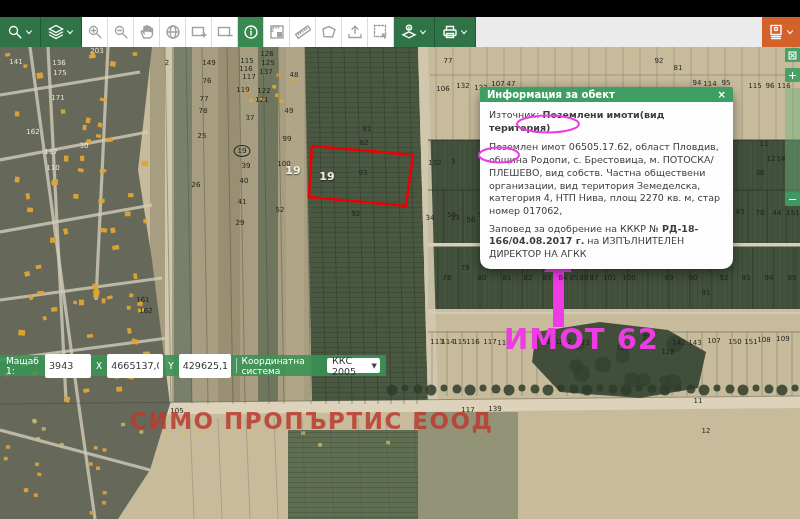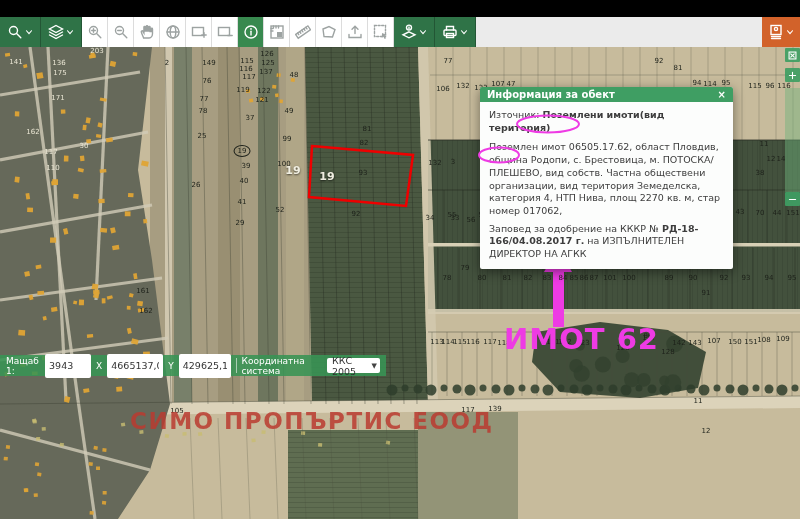--- a/index.html
+++ b/index.html
@@ -26,21 +26,21 @@
   .pn.circ{border:1px solid #1d211a;border-radius:50%;padding:1px 3px;}
   .village-label{position:absolute;left:5px;top:186px;z-index:5;font-size:30px;font-weight:bold;color:#fff;
      text-shadow:0 1px 3px rgba(0,0,0,.75),0 0 8px rgba(0,0,0,.4);white-space:nowrap;}
   .imot-label{position:absolute;left:504px;top:322px;z-index:5;font-size:29px;font-weight:bold;color:#ee3be4;
      letter-spacing:1px;white-space:nowrap;}
   .watermark{position:absolute;left:130px;top:408px;z-index:5;font-size:23px;font-weight:bold;
      color:rgba(186,59,48,.85);letter-spacing:1.5px;white-space:nowrap;}
   .hl62{position:absolute;left:558px;top:217px;transform:translate(-50%,-50%);z-index:5;
      font-size:13px;font-weight:bold;color:#0d0d0d;}
   
-  .popup{position:absolute;left:480px;top:87px;width:253px;z-index:8;background:#fcfdfc;border-radius:2px;
+  .popup{position:absolute;left:480px;top:87px;width:253px;z-index:8;background:#fcfdfc;border-radius:10px;
      box-shadow:0 3px 12px rgba(0,0,0,.45);font-size:9.5px;color:#3d3d3d;}
   .popup-h{background:#3f9e63;color:#fff;font-weight:bold;font-size:10px;height:15px;padding:1px 7px;
      display:flex;justify-content:space-between;align-items:center;border-radius:2px 2px 0 0;}
   .popup-x{cursor:pointer;font-size:10px;line-height:10px;}
   .popup-b{padding:7px 9px 8px;line-height:1.34;}
   .popup-b .src{margin-bottom:7px;}
   .popup-b .para{margin-bottom:5px;}
   .annot{position:absolute;left:0;top:0;z-index:9;pointer-events:none;}
   
   .zctl{position:absolute;left:785px;top:48px;width:15px;z-index:6;}
@@ -572,21 +572,21 @@
       <span class="pn" style="left: 284px; top: 164px;">100</span>
       <span class="pn" style="left: 247px; top: 61px;">115</span>
       <span class="pn" style="left: 246px; top: 69px;">116</span>
       <span class="pn" style="left: 249px; top: 77px;">117</span>
       <span class="pn" style="left: 243px; top: 90px;">119</span>
       <span class="pn" style="left: 267px; top: 54px;">126</span>
       <span class="pn" style="left: 268px; top: 63px;">125</span>
       <span class="pn" style="left: 266px; top: 72px;">137</span>
       <span class="pn" style="left: 264px; top: 91px;">122</span>
       <span class="pn" style="left: 262px; top: 100px;">121</span>
-      <span class="pn" style="left: 143px; top: 291px;">161</span>
+      <span class="pn" style="left: 143px; top: 300px;">161</span>
       <span class="pn" style="left: 146px; top: 311px;">162</span>
       <span class="pn" style="left: 367px; top: 129px;">81</span>
       <span class="pn" style="left: 364px; top: 143px;">82</span>
       <span class="pn big" style="left: 293px; top: 170px;">19</span>
       <span class="pn big" style="left: 327px; top: 176px;">19</span>
       <span class="pn" style="left: 363px; top: 173px;">93</span>
       <span class="pn" style="left: 356px; top: 214px;">92</span>
       <span class="pn" style="left: 435px; top: 163px;">132</span>
       <span class="pn" style="left: 453px; top: 162px;">3</span>
       <span class="pn" style="left: 430px; top: 218px;">34</span>

